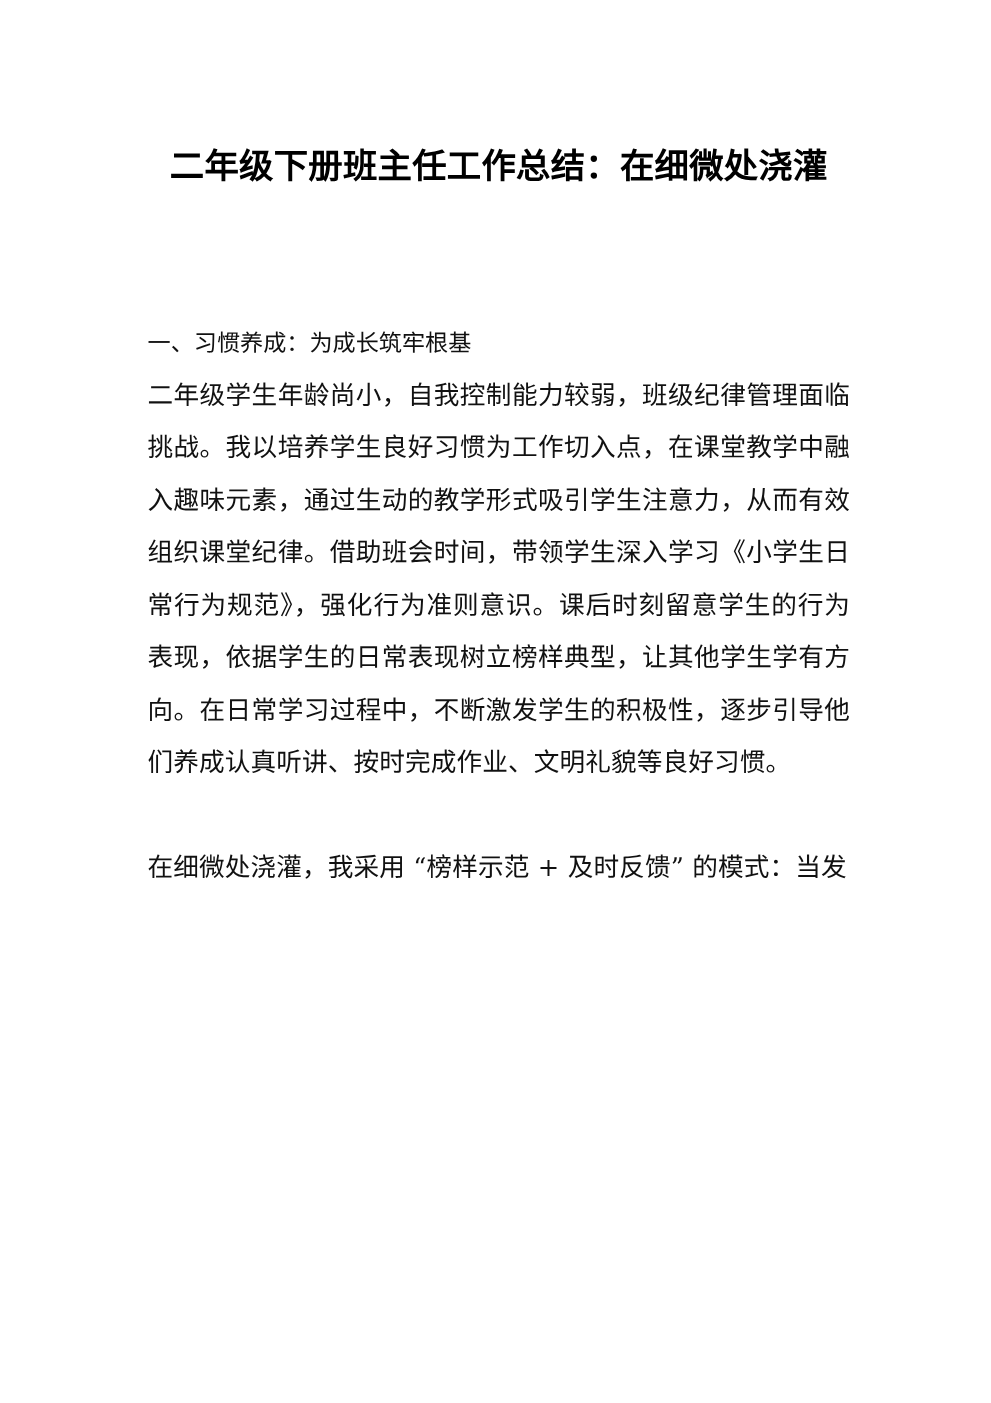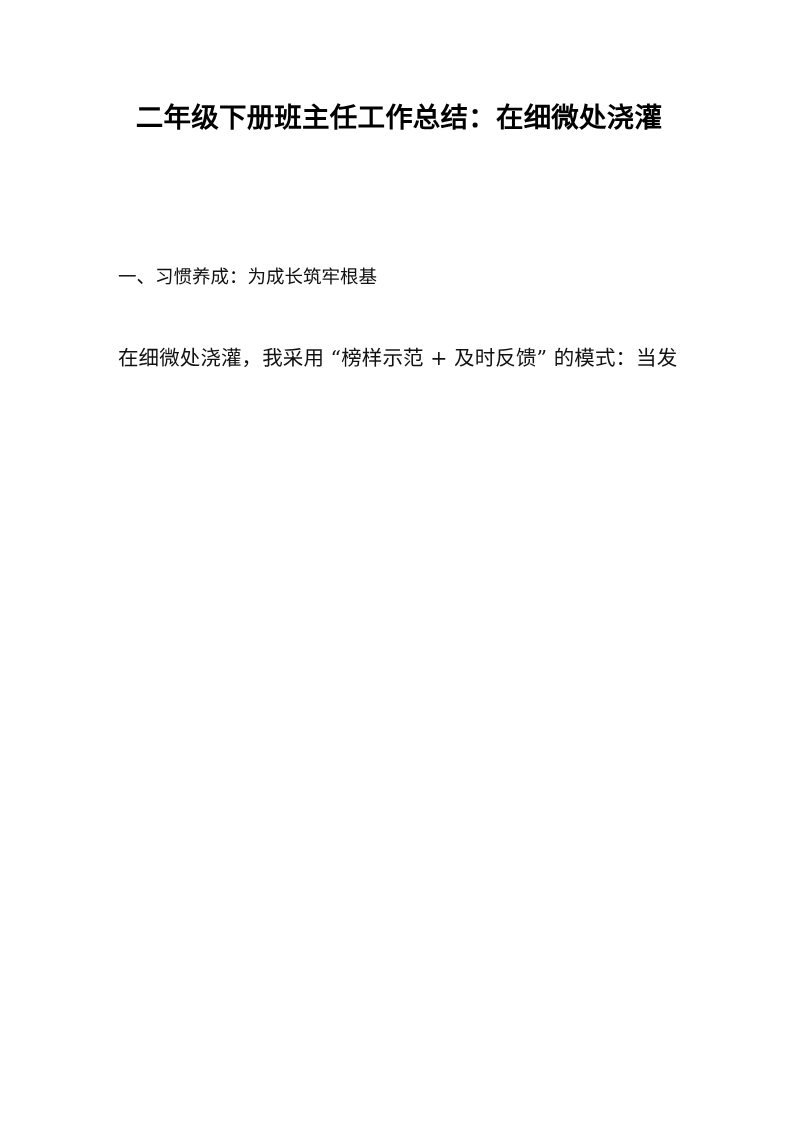--- a/index.html
+++ b/index.html
@@ -11,21 +11,21 @@
   .page {
     position: relative;
     width: 793px;
     height: 1122px;
     margin: 0 auto;
     background: #ffffff;
     overflow: hidden;
     box-sizing: border-box;
   }
   .doc-title {
-    margin: 0;
+    margin: 16px;
     padding: 0;
     font-family: "DejaVu Serif", "Liberation Serif", serif;
     font-weight: 700;
     font-size: 27.5px;
     line-height: 42px;
     color: #000000;
     text-align: center;
     letter-spacing: 0.2px;
     word-break: break-all;
   }
@@ -49,21 +49,21 @@
     line-height: 42px;
     color: #111111;
     text-align: justify;
     text-justify: inter-ideograph;
     word-break: break-all;
     letter-spacing: 0.1px;
   }
   p.heading {
     margin: 0;
     padding: 0;
-    font-family: Liberation Sans, sans-serif;
+    font-family: Liberation Mono, monospace;
     font-size: 18.5px;
     line-height: 37px;
     color: #111111;
     text-align: left;
     word-break: break-all;
   }
   .spacer-line {
     height: 42px;
   }
 </style>
@@ -76,20 +76,21 @@
     <h1 class="doc-title">二年级下册班主任工作总结：在细微处浇灌</h1>
   </div>
 
   <div class="body-block">
 
 
     <div class="spacer-line"></div>
 
     <p class="heading">一、习惯养成：为成长筑牢根基</p>
 
+    <p class="para">二年级学生年龄尚小，自我控制能力较弱，班级纪律管理面临挑战。我以培养学生良好习惯为工作切入点，在课堂教学中融入趣味元素，通过生动的教学形式吸引学生注意力，从而有效组织课堂纪律。借助班会时间，带领学生深入学习《小学生日常行为规范》，强化行为准则意识。课后时刻留意学生的行为表现，依据学生的日常表现树立榜样典型，让其他学生学有方向。在日常学习过程中，不断激发学生的积极性，逐步引导他们养成认真听讲、按时完成作业、文明礼貌等良好习惯。</p>
 
     <div class="spacer-line"></div>
 
     <p class="para">在细微处浇灌，我采用 “榜样示范 + 及时反馈” 的模式：当发</p>
 
   </div>
 
 </div>
 
 </body></html>

